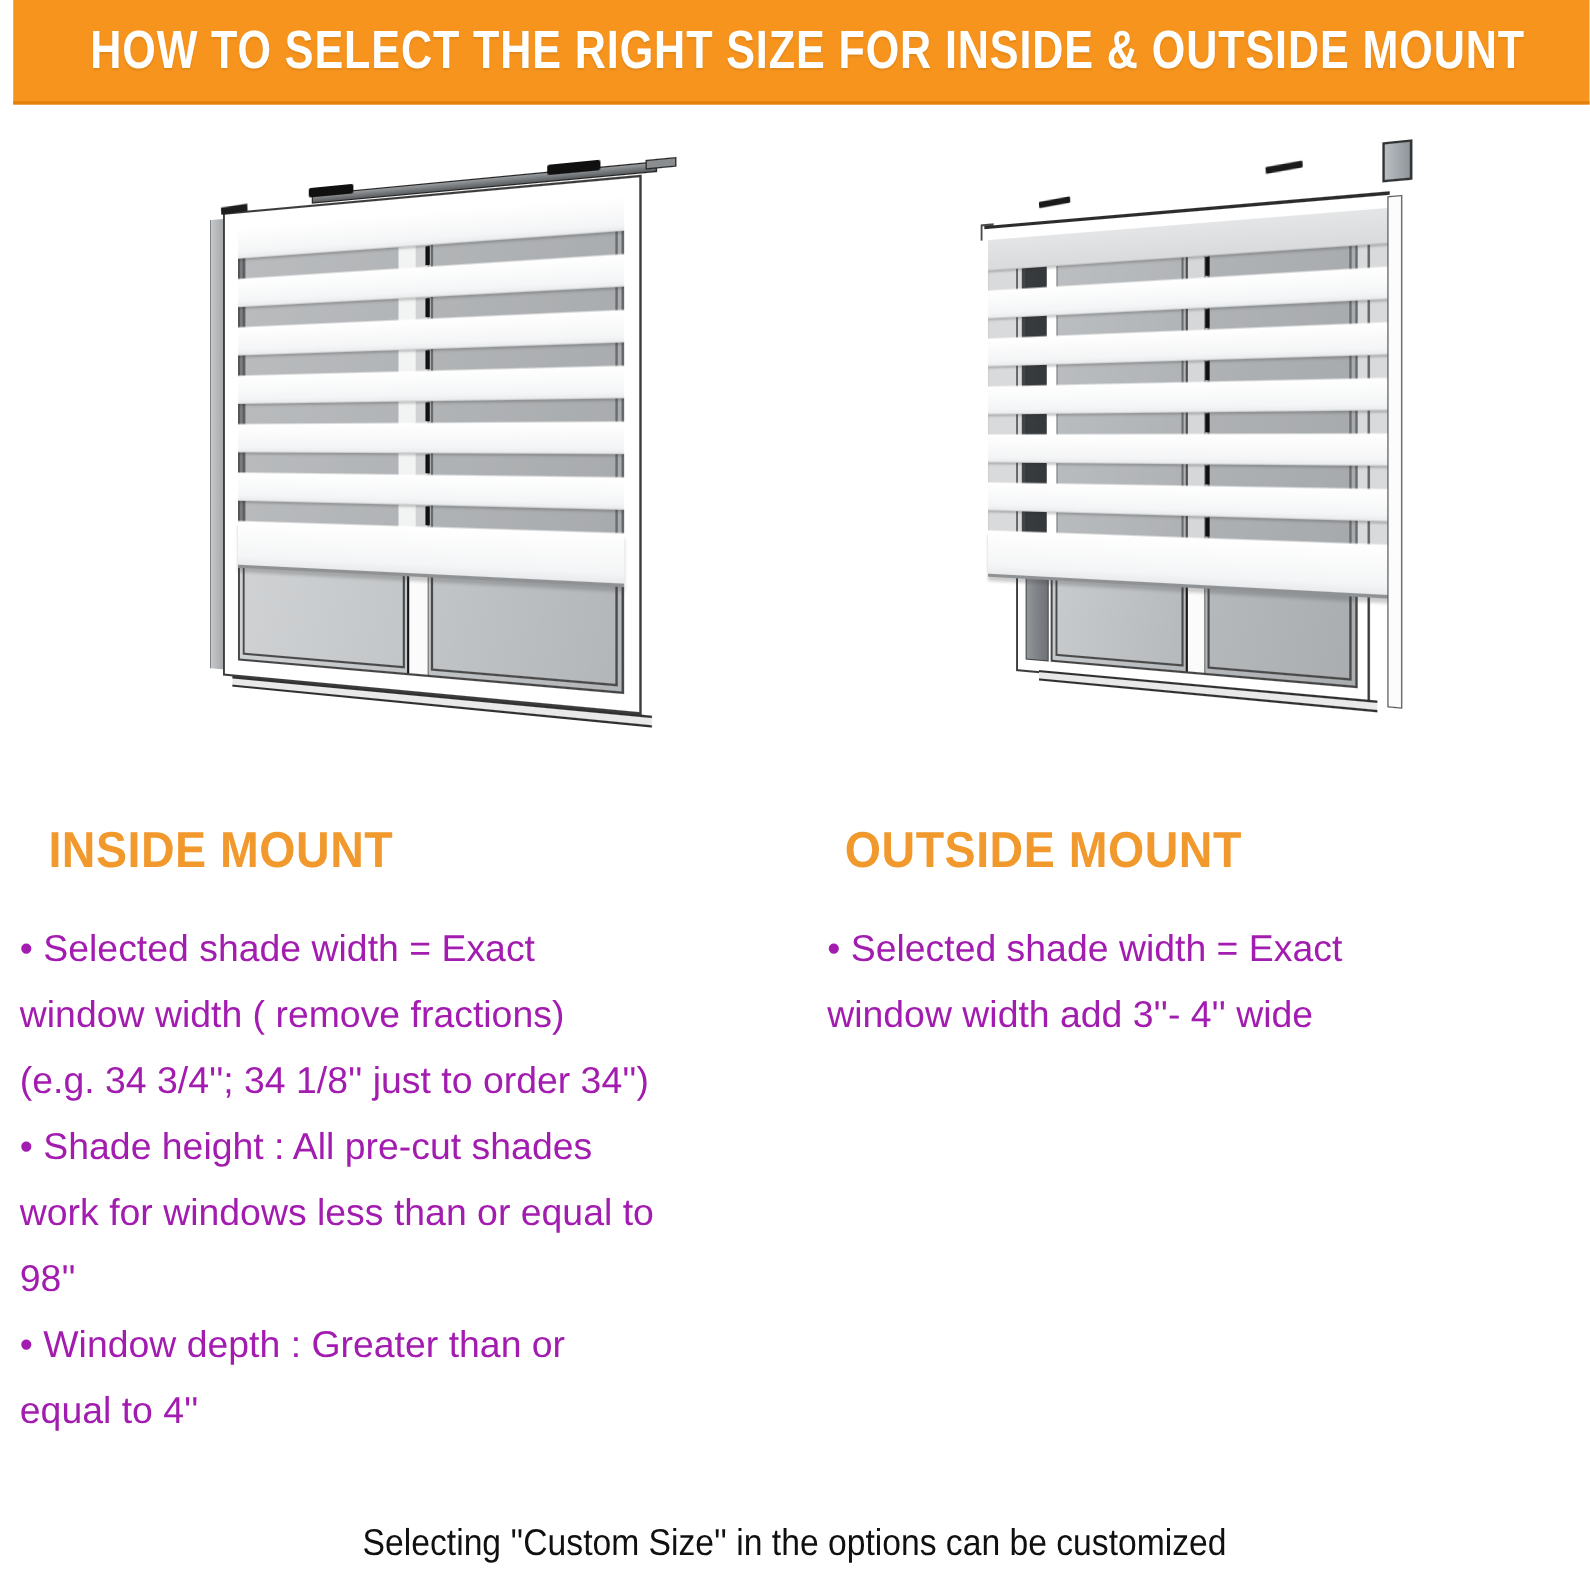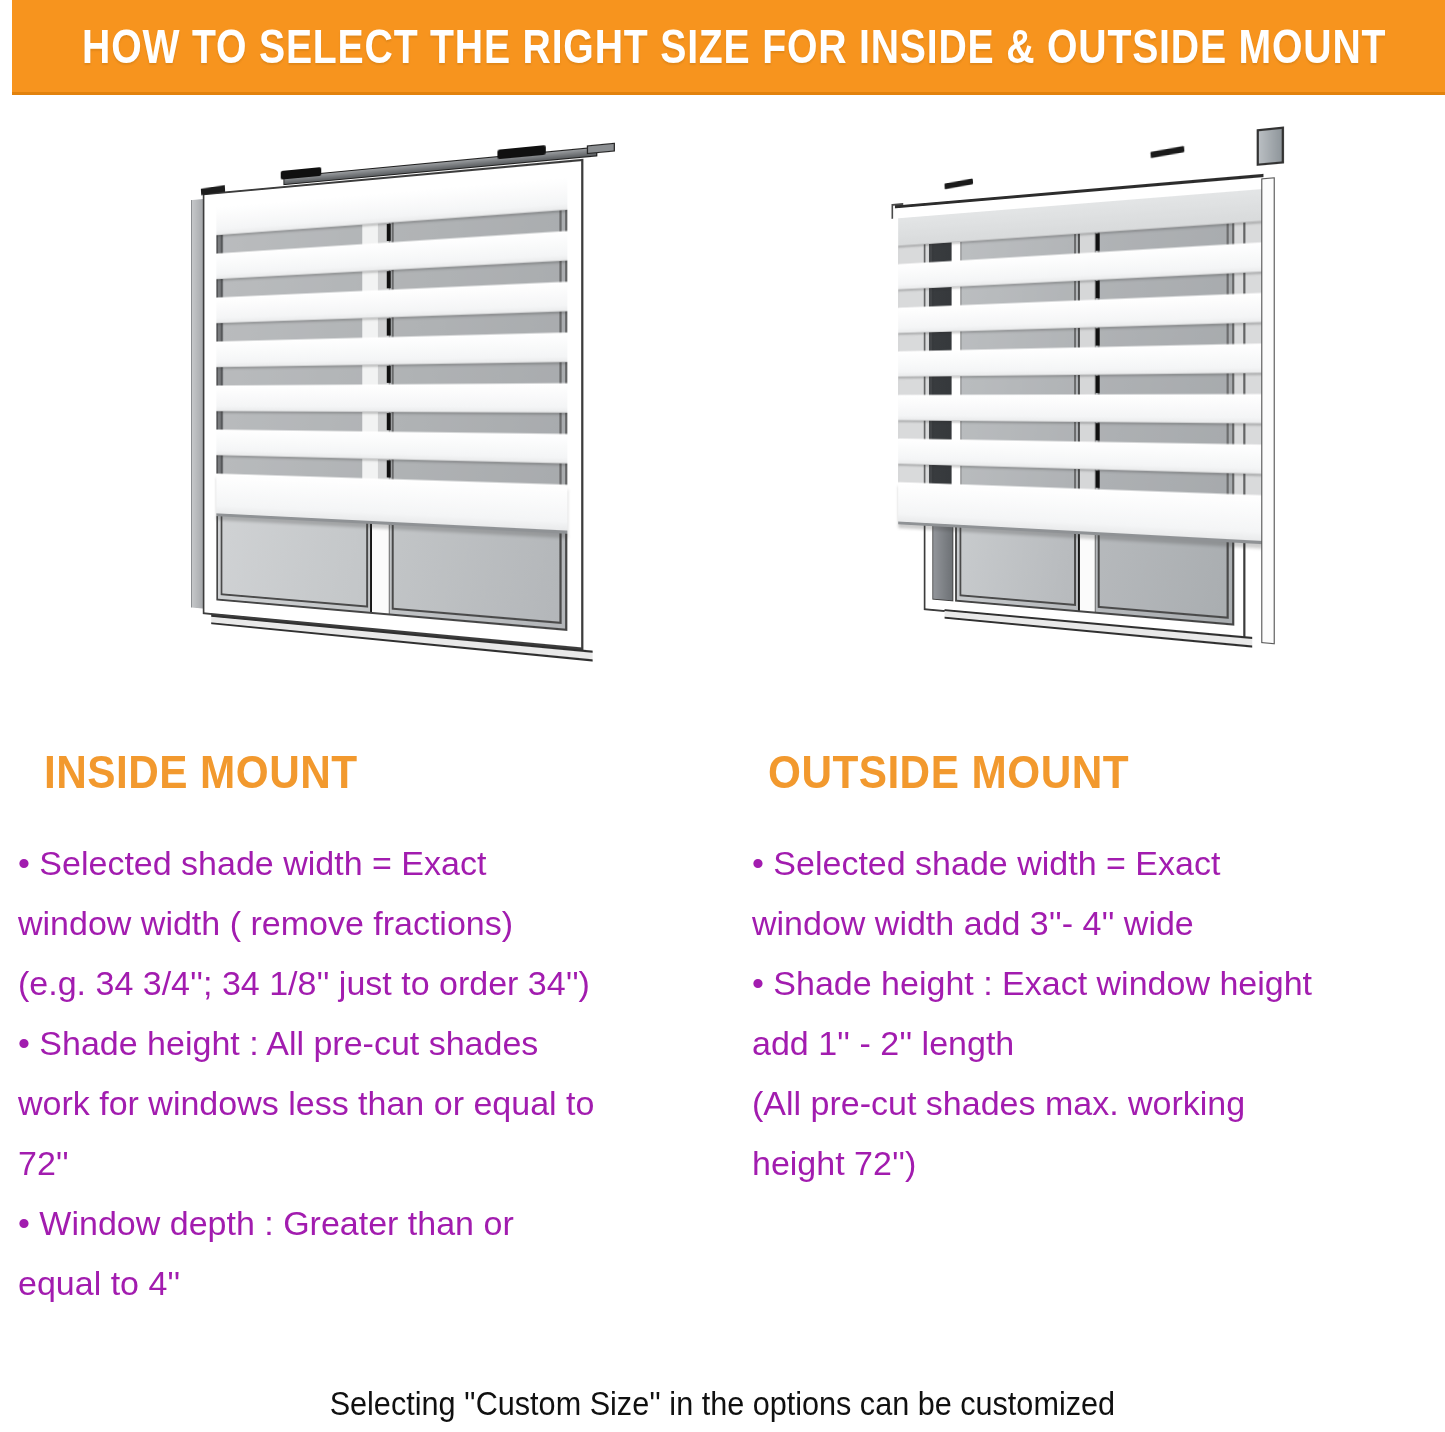--- a/index.html
+++ b/index.html
@@ -255,35 +255,31 @@
   </div>
 
   <div class="col col-inside">
     <div class="mount-heading">INSIDE MOUNT</div>
     <div class="bullets">
       <p>• Selected shade width = Exact
 window width ( remove fractions)
 (e.g. 34 3/4''; 34 1/8'' just to order 34'')</p>
       <p>• Shade height : All pre-cut shades
 work for windows less than or equal to
-72''</p>
+98''</p>
       <p>• Window depth : Greater than or
 equal to 4''</p>
     </div>
   </div>
 
   <div class="col col-outside">
     <div class="mount-heading">OUTSIDE MOUNT</div>
     <div class="bullets">
       <p>• Selected shade width = Exact
 window width add 3''- 4'' wide</p>
-      <p>• Shade height : Exact window height
-add 1'' - 2'' length
-(All pre-cut shades max. working
-height 72'')</p>
     </div>
   </div>
 
   <div class="footer-note">
     <span>Selecting ''Custom Size'' in the options can be customized</span>
   </div>
 
 </div>
 
 </body></html>

